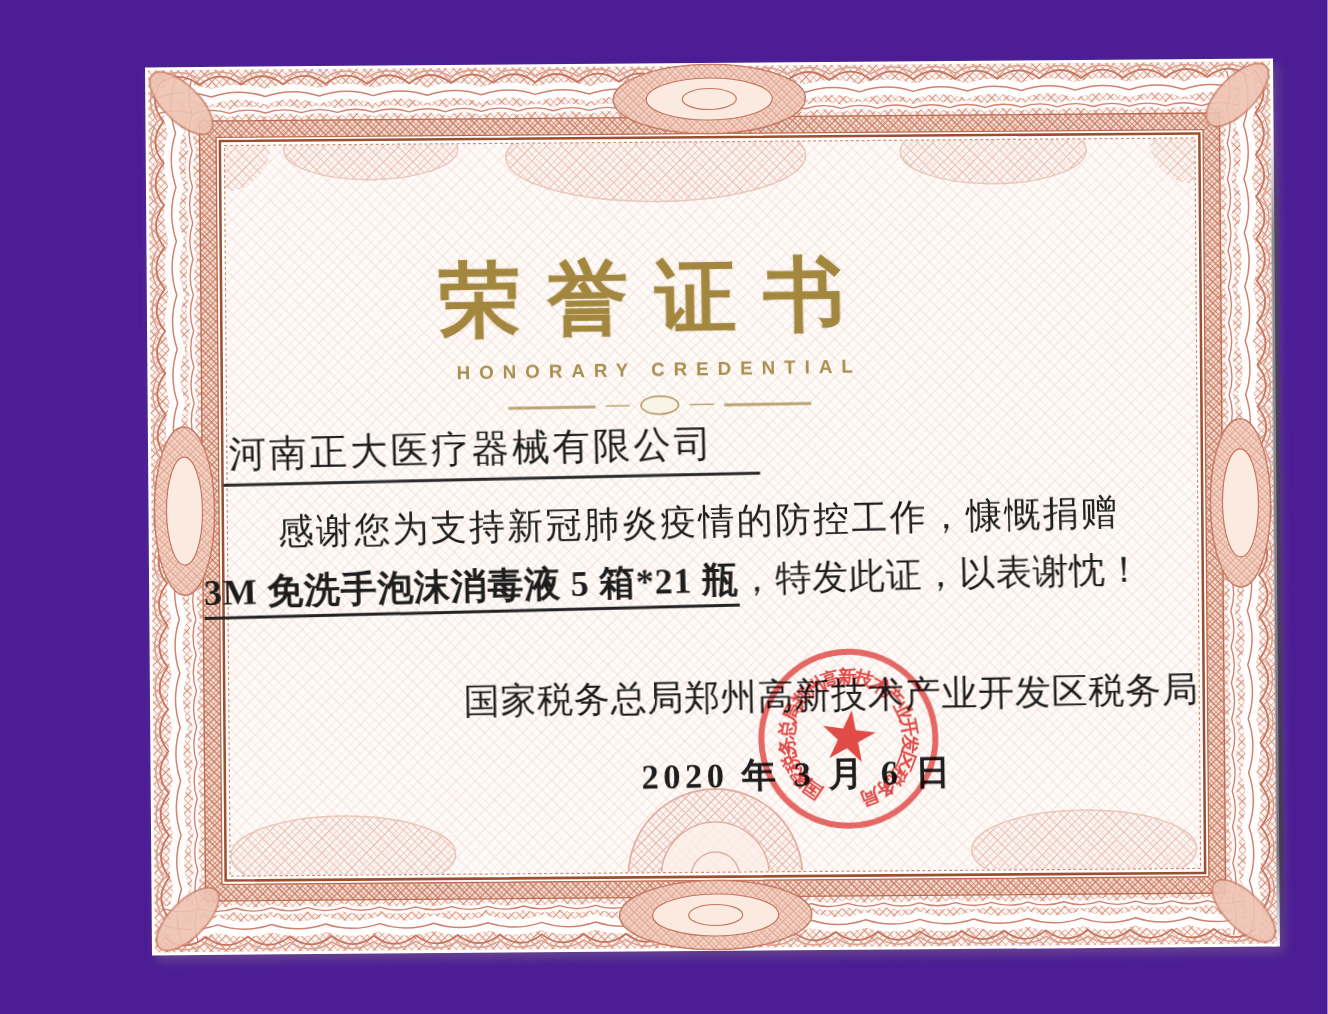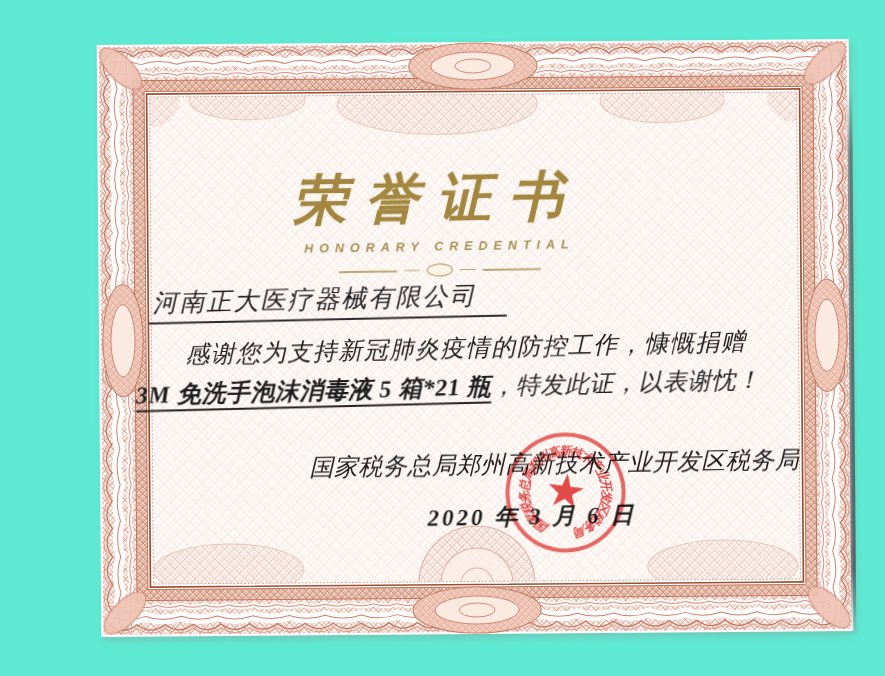--- a/index.html
+++ b/index.html
@@ -1,20 +1,20 @@
 <!DOCTYPE html>
 <html><head>
 <meta charset="utf-8">
 <style>
   html,body{margin:0;padding:0;}
   body{
     width:885px;height:676px;background:#ffffff;overflow:hidden;
     font-family:"Liberation Serif","DejaVu Serif",serif;
   }
-  .photo{position:absolute;inset:0;background:#5eead4;font-style:italic;}
+  .photo{position:absolute;inset:0;background:#4c1d95;}
   .certificate{
     position:absolute;left:99px;top:42px;width:752px;height:592px;
     background:#fff;transform:rotate(-0.45deg);
     box-shadow:3px 4px 7px rgba(150,140,135,.35);
   }
   .border-svg{position:absolute;left:0;top:0;}
   .edge-shadow{
     position:absolute;right:-3px;top:48px;bottom:-4px;width:5px;
     background:linear-gradient(to bottom,rgba(120,120,125,0),rgba(72,72,78,.6) 12%,rgba(58,58,64,.68) 88%,rgba(95,95,100,0));
     border-radius:2px;

